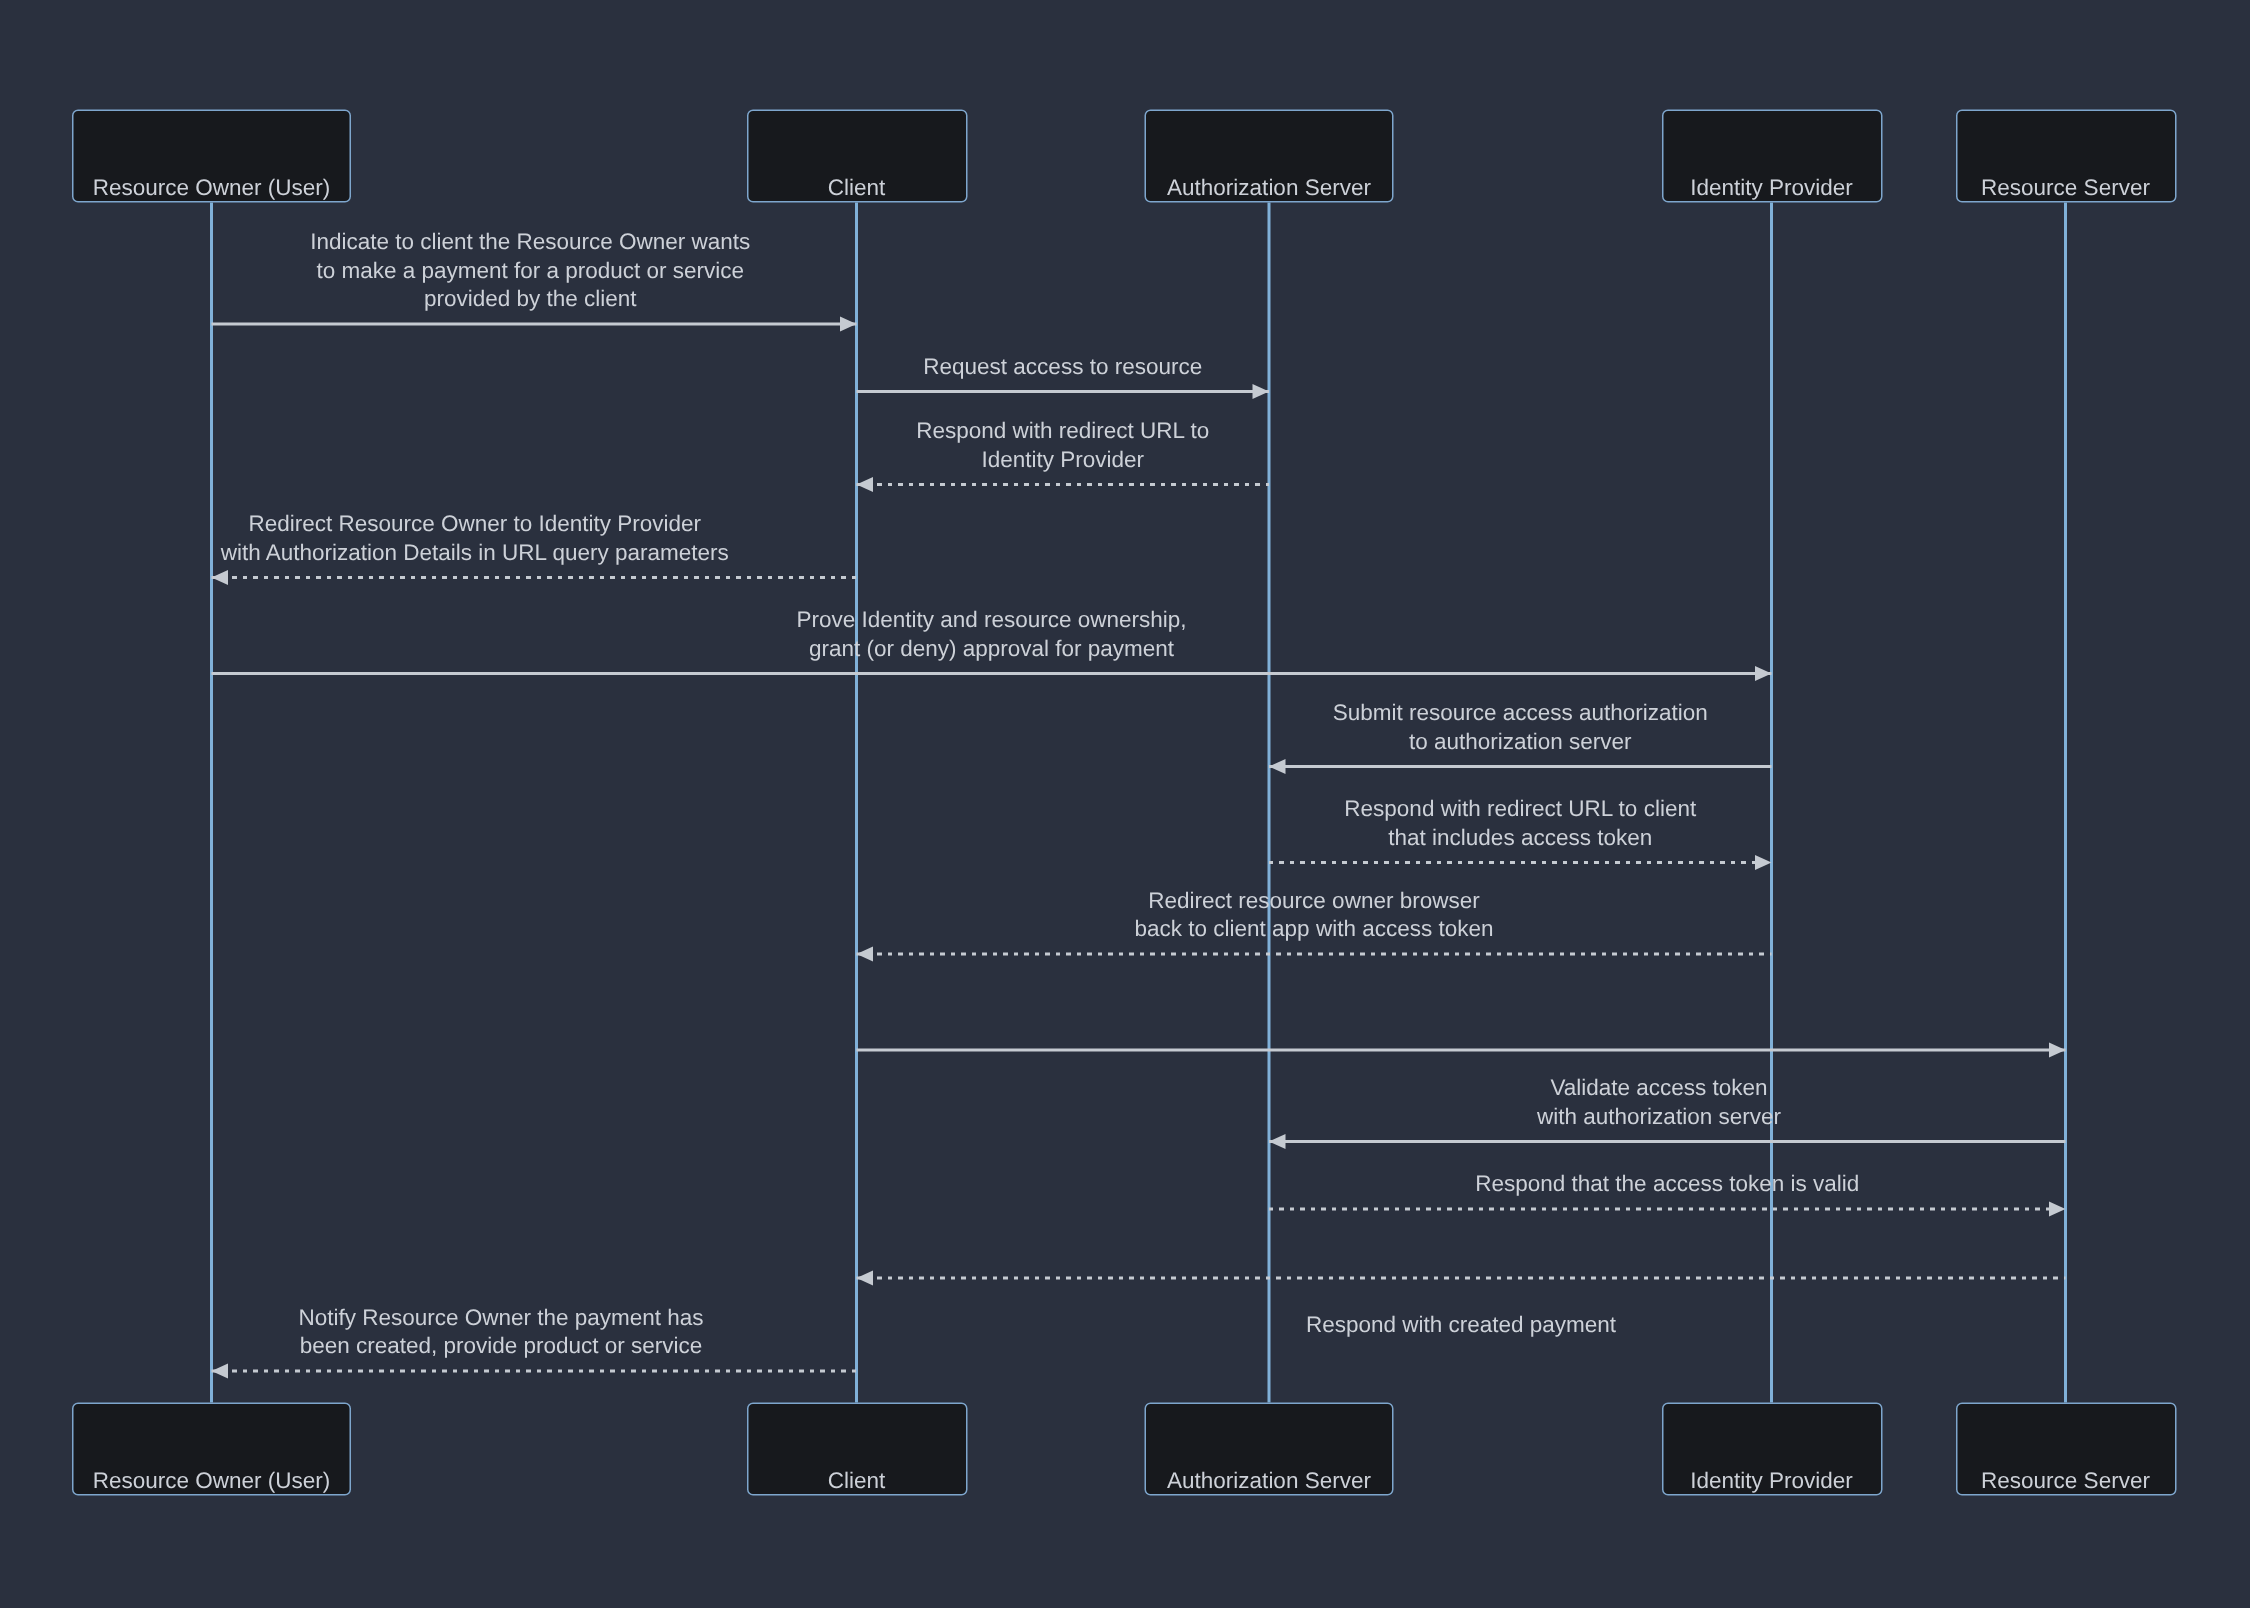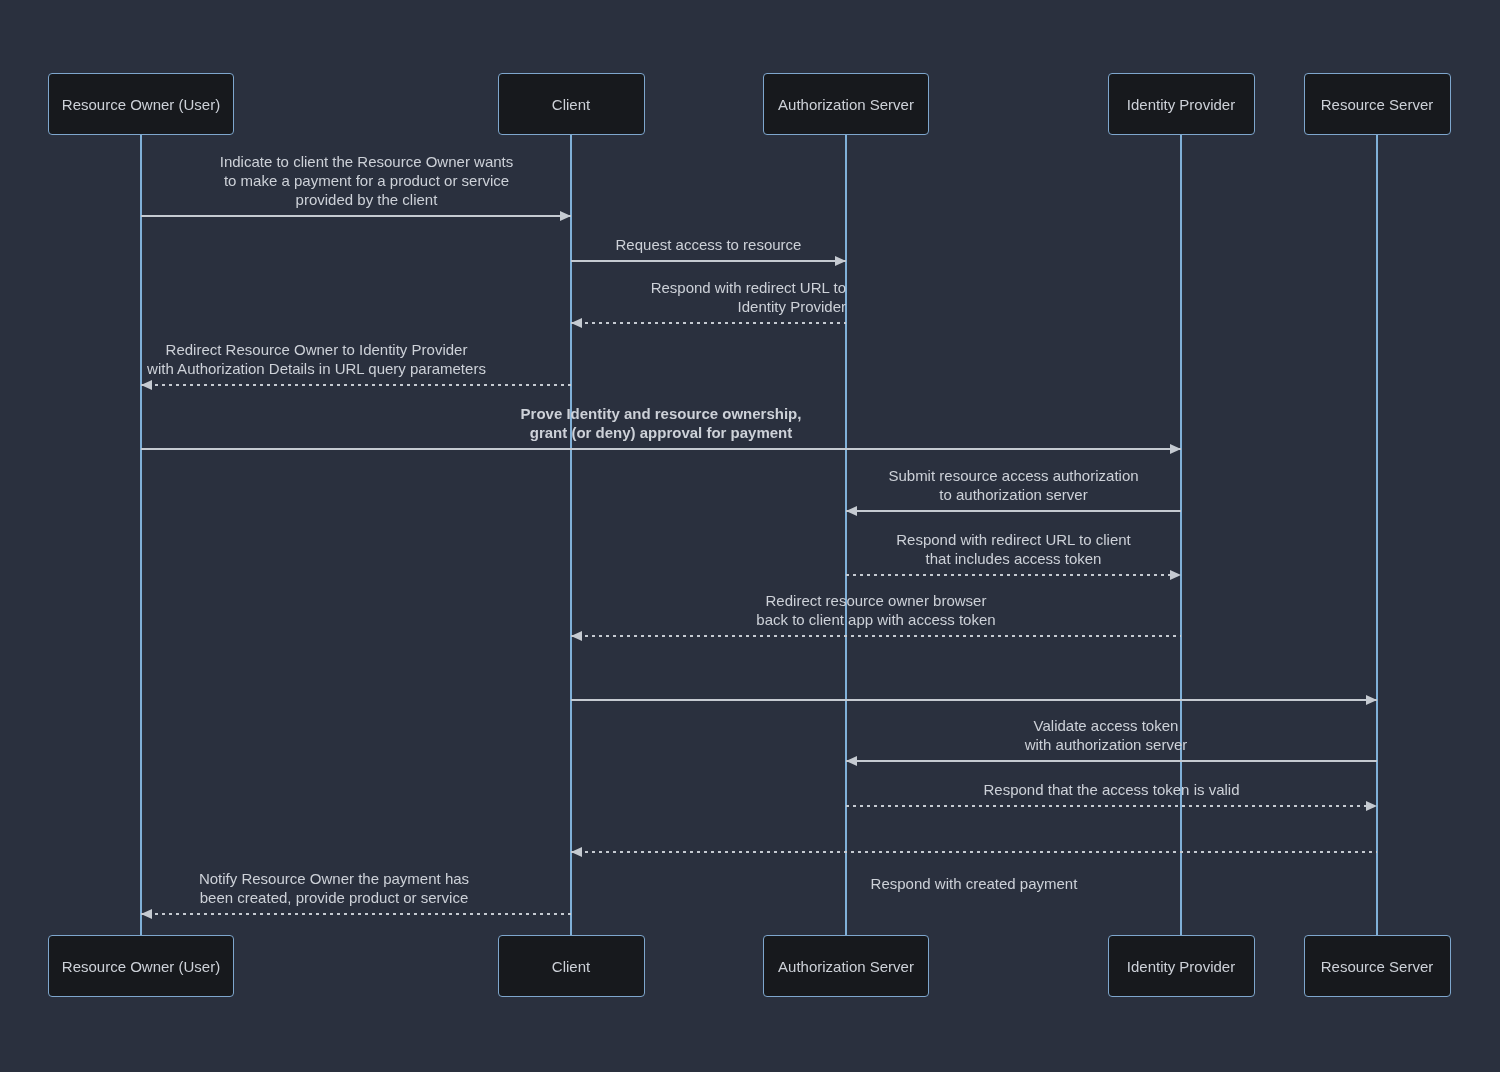--- a/index.html
+++ b/index.html
@@ -19,21 +19,21 @@
   }
   #diagram {
     position: relative;
     width: 1500px; height: 1072px;
   }
   .actor-box {
     position: absolute;
     background: var(--actor-fill);
     border: 1.5px solid var(--actor-border);
     border-radius: 4px;
-    display: flex; align-items: center; justify-content: center;
+    display: flex; align-items: flex-end; justify-content: center;
     color: var(--text);
     font-size: 15px;
   }
   .lifeline {
     position: absolute;
     width: 2px;
     background: var(--lifeline);
   }
   .msg-label {
     position: absolute;
@@ -93,37 +93,37 @@
     <div class="actor-box" style="left: 1107.5px; top: 935px; width: 147px; height: 62px;">
       <span>Identity Provider</span>
     </div>
     <div class="lifeline" style="left: 1376px; top: 135px; height: 800px;"></div>
     <div class="actor-box" style="left: 1303.5px; top: 73px; width: 147px; height: 62px;">
       <span>Resource Server</span>
     </div>
     <div class="actor-box" style="left: 1303.5px; top: 935px; width: 147px; height: 62px;">
       <span>Resource Server</span>
     </div>
-    <div class="msg-label" style="left: 141px; width: 416px; top: 152px; padding-left: 35px;">Indicate to client the Resource Owner wants
+    <div class="msg-label" style="left: 128px; width: 416px; top: 152px; padding-left: 35px;">Indicate to client the Resource Owner wants
 to make a payment for a product or service
 provided by the client</div>
     <div class="msg-line" style="left: 141px; width: 430px; top: 215px;"></div>
     <div class="arrowhead right" style="top: 211px; left: 560px;"></div>
     <div class="msg-label" style="left: 571px; width: 275px; top: 235px;">Request access to resource</div>
     <div class="msg-line" style="left: 571px; width: 275px; top: 260px;"></div>
     <div class="arrowhead right" style="top: 256px; left: 835px;"></div>
-    <div class="msg-label" style="left: 571px; width: 275px; top: 278px; text-align: right;">Respond with redirect URL to
+    <div class="msg-label" style="left: 571px; width: 275px; top: 278px;">Respond with redirect URL to
 Identity Provider</div>
     <div class="msg-line dotted" style="left: 571px; width: 275px; top: 322px;"></div>
     <div class="arrowhead left" style="top: 318px; left: 571px;"></div>
     <div class="msg-label" style="left: 141px; width: 351px; top: 340px;">Redirect Resource Owner to Identity Provider
 with Authorization Details in URL query parameters</div>
     <div class="msg-line dotted" style="left: 141px; width: 430px; top: 384px;"></div>
     <div class="arrowhead left" style="top: 380px; left: 141px;"></div>
-    <div class="msg-label" style="left: 141px; width: 1040px; top: 404px; font-weight: bold;">Prove Identity and resource ownership,
+    <div class="msg-label" style="left: 141px; width: 1040px; top: 404px;">Prove Identity and resource ownership,
 grant (or deny) approval for payment</div>
     <div class="msg-line" style="left: 141px; width: 1040px; top: 448px;"></div>
     <div class="arrowhead right" style="top: 444px; left: 1170px;"></div>
     <div class="msg-label" style="left: 846px; width: 335px; top: 466px;">Submit resource access authorization
 to authorization server</div>
     <div class="msg-line" style="left: 846px; width: 335px; top: 510px;"></div>
     <div class="arrowhead left" style="top: 506px; left: 846px;"></div>
     <div class="msg-label" style="left: 846px; width: 335px; top: 530px;">Respond with redirect URL to client
 that includes access token</div>
     <div class="msg-line dotted" style="left: 846px; width: 335px; top: 574px;"></div>

